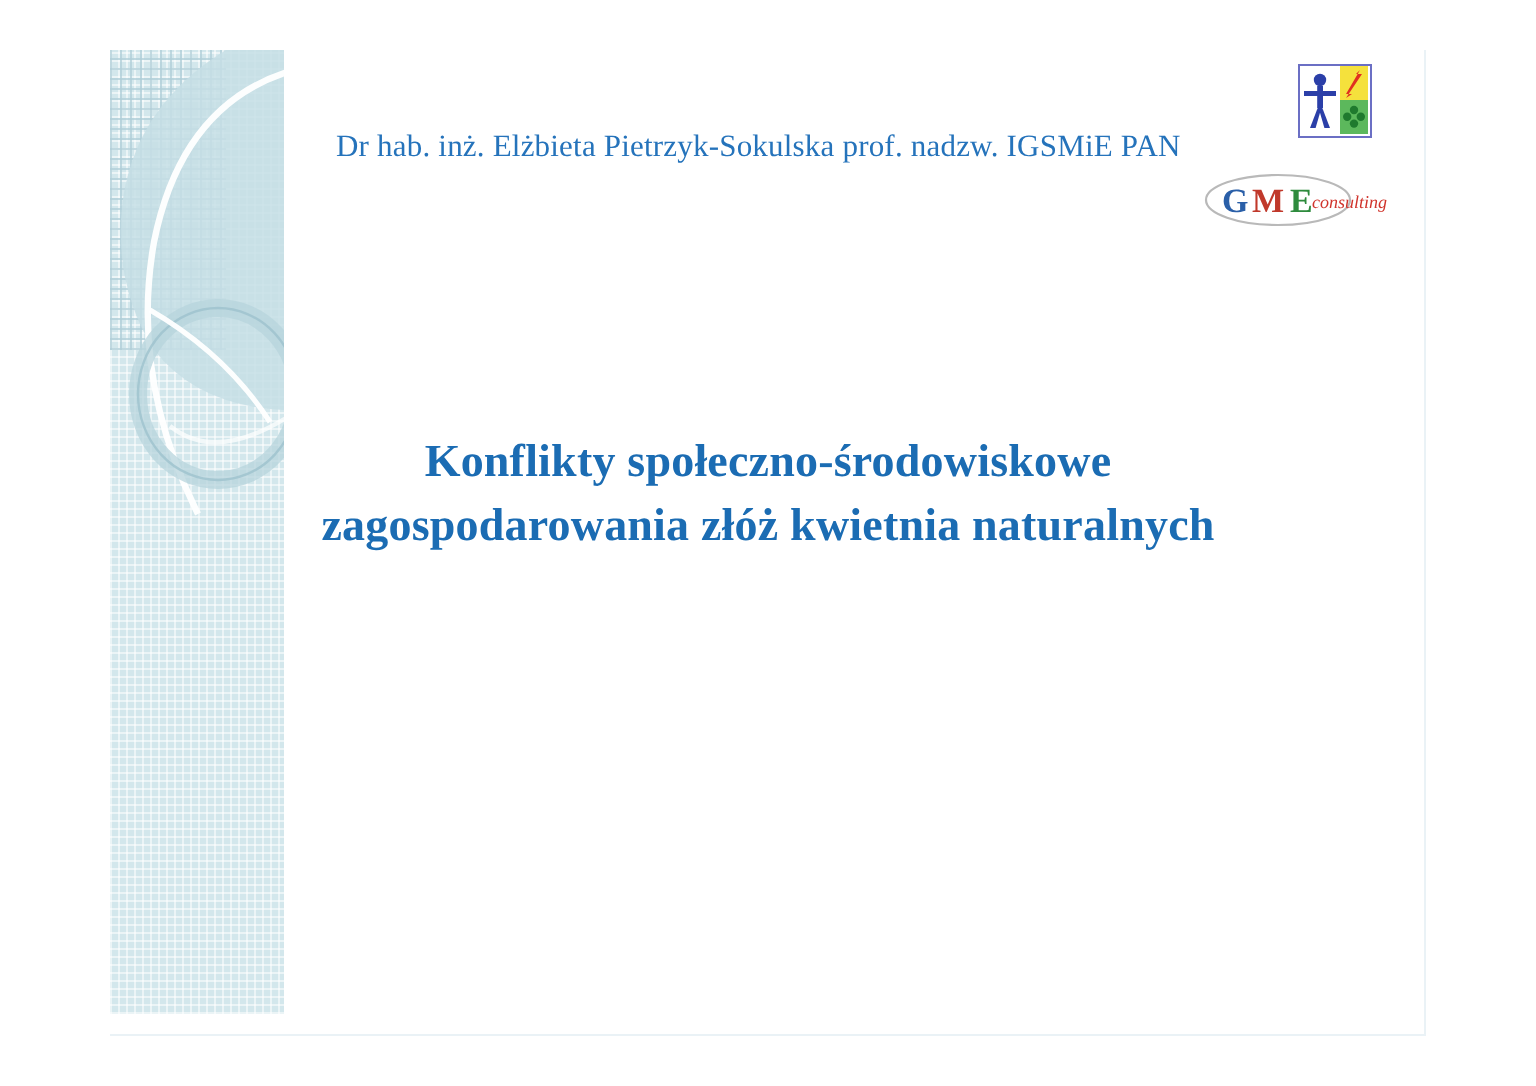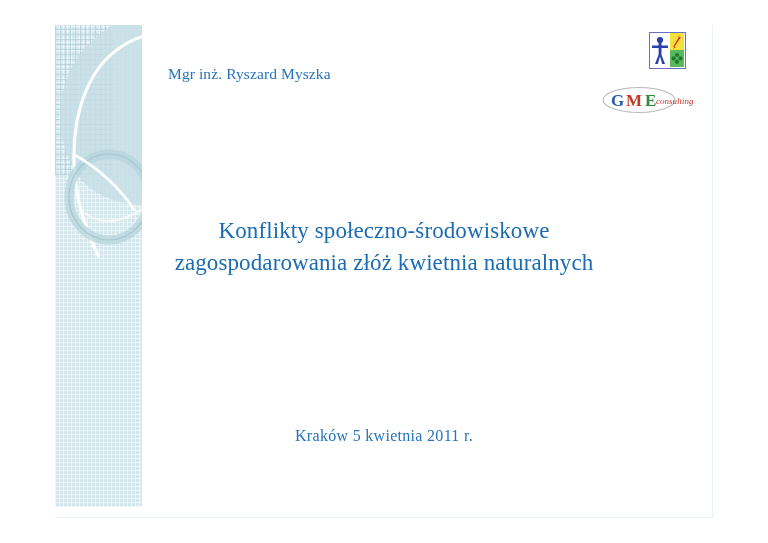--- a/index.html
+++ b/index.html
@@ -99,21 +99,21 @@
 
   
   #main-title {
     position: absolute;
     left: 0px;
     top: 190px;
     width: 658px;
     text-align: center;
     color: #1b6cb3;
     font-size: 23px;
-    font-weight: normal;
+    font-weight: bold;
     line-height: 32px;
     letter-spacing: 0.1px;
   }
 
   
   #place-date {
     position: absolute;
     left: 0px;
     top: 402px;
     width: 658px;
@@ -140,21 +140,21 @@
 
       <ellipse cx="54" cy="172" rx="40" ry="43" fill="none" stroke="#b7d4dc" stroke-width="9" opacity="0.75"></ellipse>
       <ellipse cx="54" cy="172" rx="40" ry="43" fill="none" stroke="#9dc2cd" stroke-width="1.2" opacity="0.8"></ellipse>
 
       <path d="M 20 130 Q 58 152 80 186" fill="none" stroke="#ffffff" stroke-width="2.6" opacity="0.95"></path>
       <path d="M 88 184 Q 52 206 30 188" fill="none" stroke="#ffffff" stroke-width="2.2" opacity="0.7"></path>
     </svg>
   </div>
 
   <div id="header-names">
-    <div>Mgr inż. Ryszard Myszka</div>
+    <div>Dr hab. inż. Elżbieta Pietrzyk-Sokulska prof. nadzw. IGSMiE PAN</div>
   </div>
 
   <div id="logo-igsmie">
     <svg width="34" height="34" viewBox="0 0 34 34">
       <rect x="0" y="0" width="34" height="34" fill="#ffffff"></rect>
 
       <rect x="20" y="0" width="14" height="17" fill="#f5e13c"></rect>
 
       <rect x="20" y="17" width="14" height="17" fill="#5cb85c"></rect>
 
@@ -185,15 +185,14 @@
       <text x="44" y="21" font-family="Liberation Serif, serif" font-size="17" font-weight="bold" fill="#2e8b3d">E</text>
       <text x="55" y="19" font-family="Liberation Serif, serif" font-size="9" font-style="italic" fill="#d0342c">consulting</text>
     </svg>
   </div>
 
   <div id="main-title">
     <div>Konflikty społeczno-środowiskowe</div>
     <div>zagospodarowania złóż kwietnia naturalnych</div>
   </div>
 
-  <div id="place-date">Kraków 5 kwietnia 2011 r.</div>
 
 </div>
 
 </body></html>

